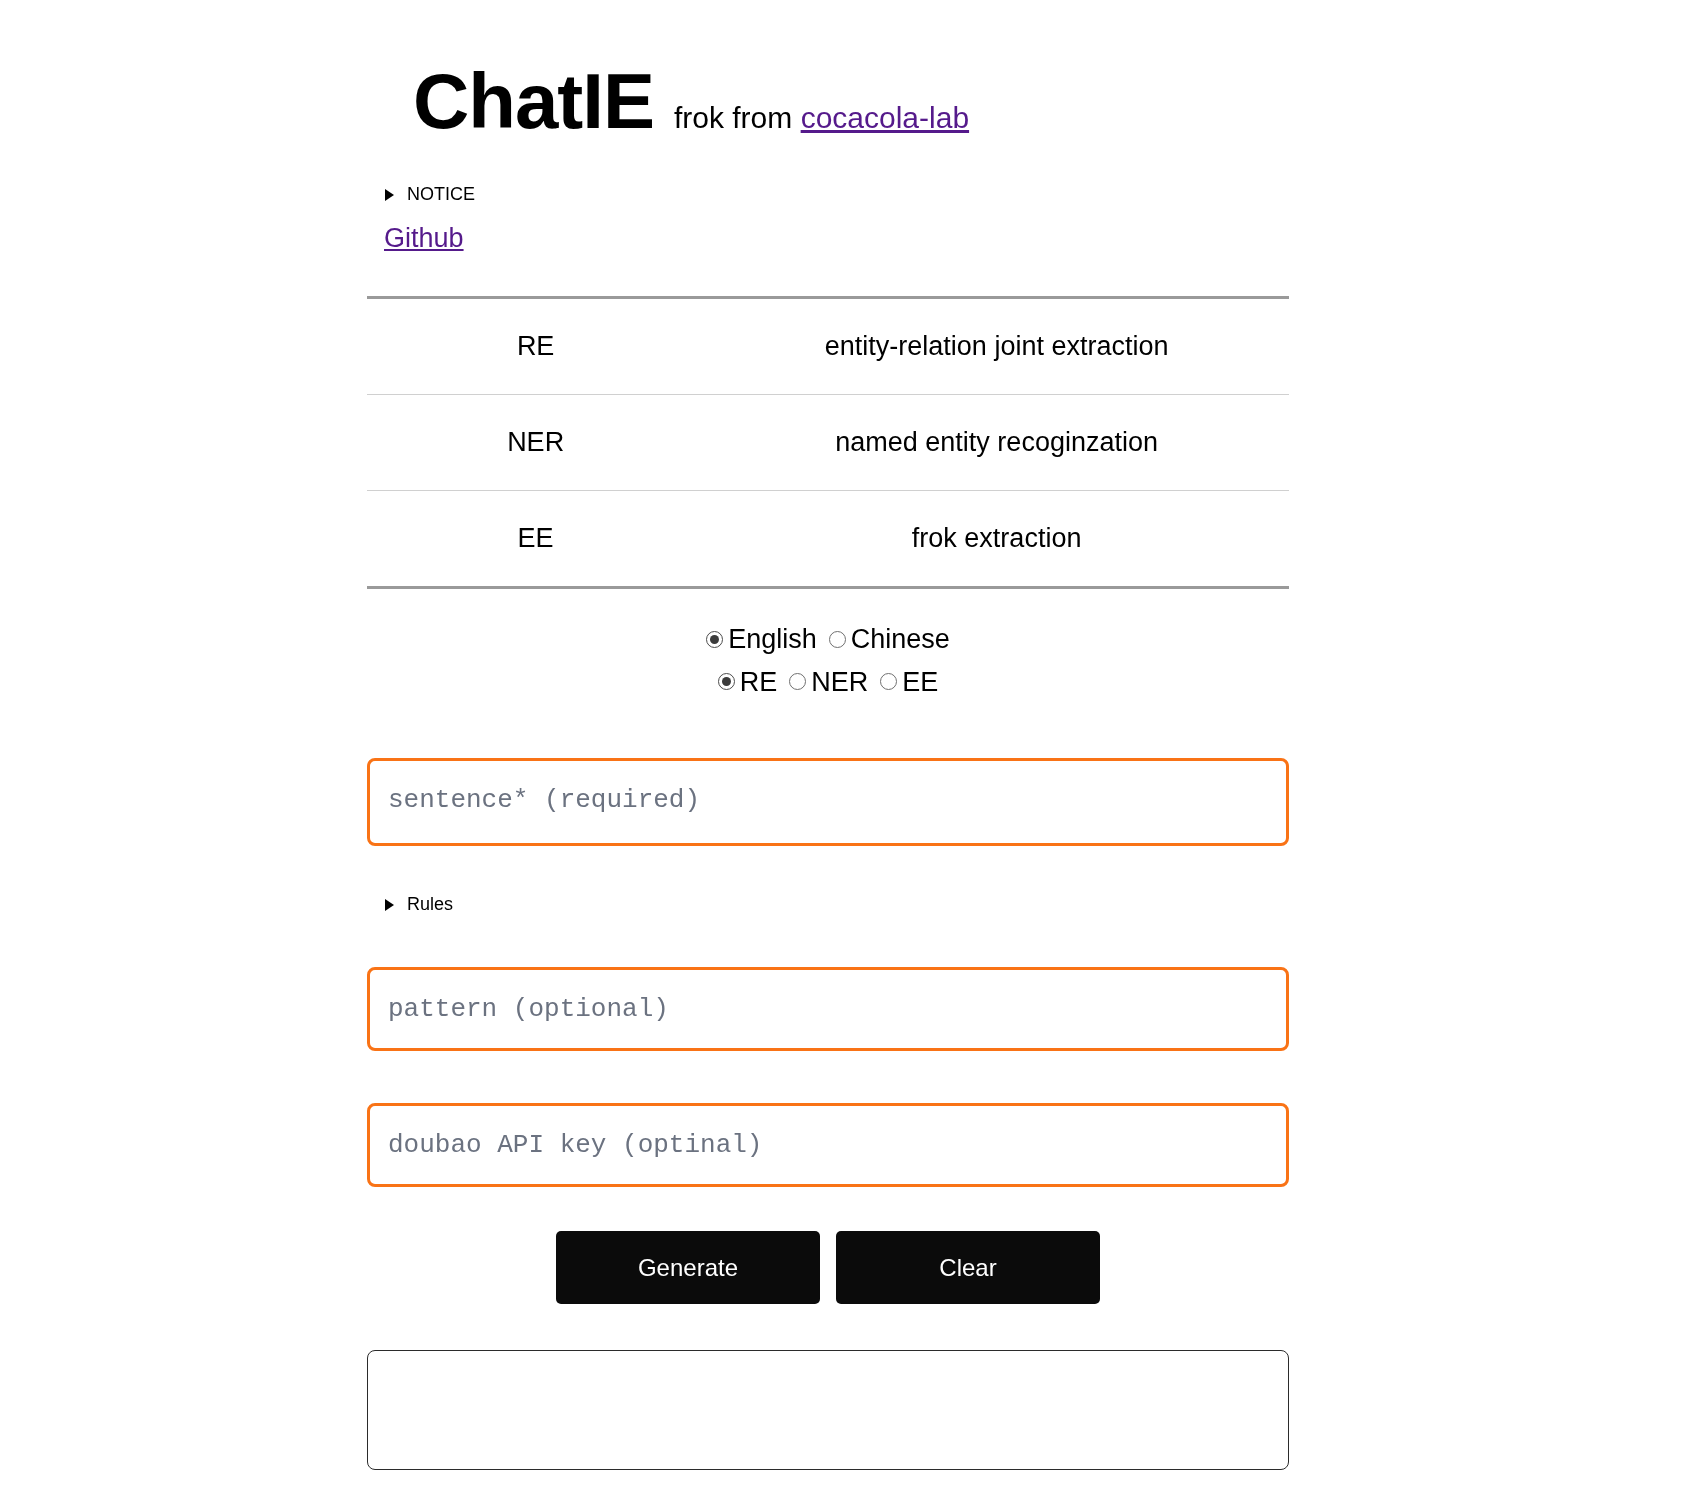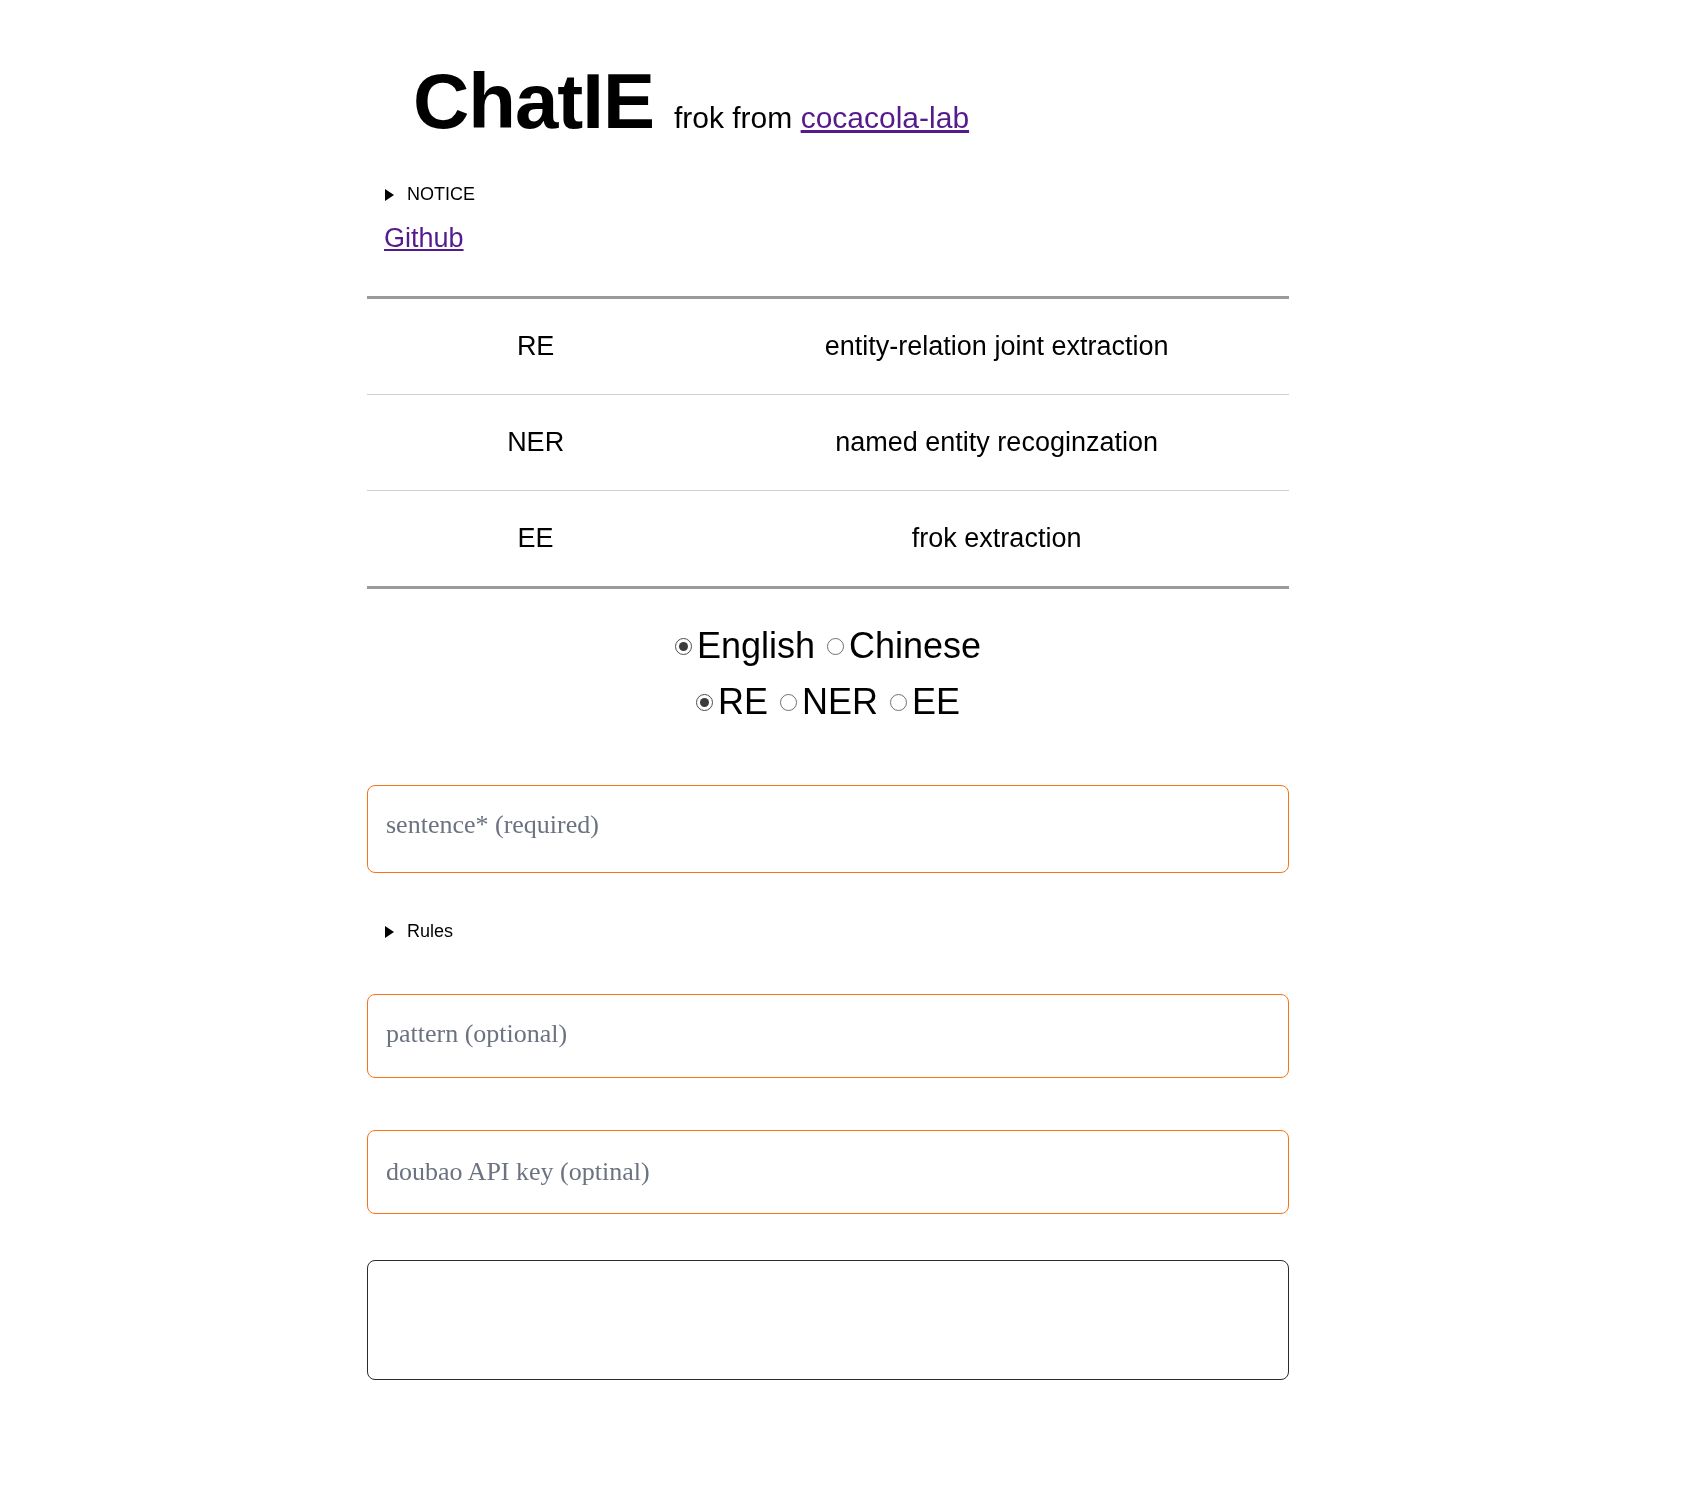--- a/index.html
+++ b/index.html
@@ -112,21 +112,21 @@
 
   
   .radio-block {
     margin-top: 30px;
     text-align: center;
   }
   .radio-line {
     display: flex;
     justify-content: center;
     align-items: center;
-    font-size: 36px;
+    font-size: 27px;
     line-height: 1.5;
   }
   .radio-line.second { margin-top: 2px; }
   .radio-opt {
     display: inline-flex;
     align-items: center;
     margin-right: 12px;
     white-space: nowrap;
   }
   .radio-opt:last-child { margin-right: 0; text-align: right; }
@@ -154,28 +154,28 @@
     height: 9px;
     border-radius: 50%;
     background: #3b3b3b;
   }
   .radio-label { color: #000; }
 
   
   .field {
     width: 922px;
     box-sizing: border-box;
-    border: 1px solid #f97316;
+    border: 3px solid #f97316;
     border-radius: 8px;
     background: #fff;
     font-size: 26px;
     color: #6b7280;
     padding: 24px 18px;
     outline: none;
-    font-family: Liberation Serif, serif;
+    font-family: Liberation Mono, monospace;
   }
   .field::placeholder { color: #6b7280; opacity: 1; }
   .field-sentence { margin-top: 56px; height: 88px; resize: none; }
   .field-pattern  { margin-top: 52px; height: 84px; resize: none; }
   .field-apikey   { margin-top: 48px; height: 84px; }
 
   
   .btn-row {
     display: flex;
     justify-content: center;
@@ -287,18 +287,22 @@
       <span>Rules</span>
     </div>
 
     
     <textarea class="field field-pattern" placeholder="pattern (optional)" style=""></textarea>
 
     
     <input class="field field-apikey" type="text" placeholder="doubao API key (optinal)" style="">
 
     
+    <div class="btn-row">
+      <button class="btn">Generate</button>
+      <button class="btn">Clear</button>
+    </div>
 
     
     <div class="output-box"></div>
 
   </div>
 </div>
 
 </body></html>

